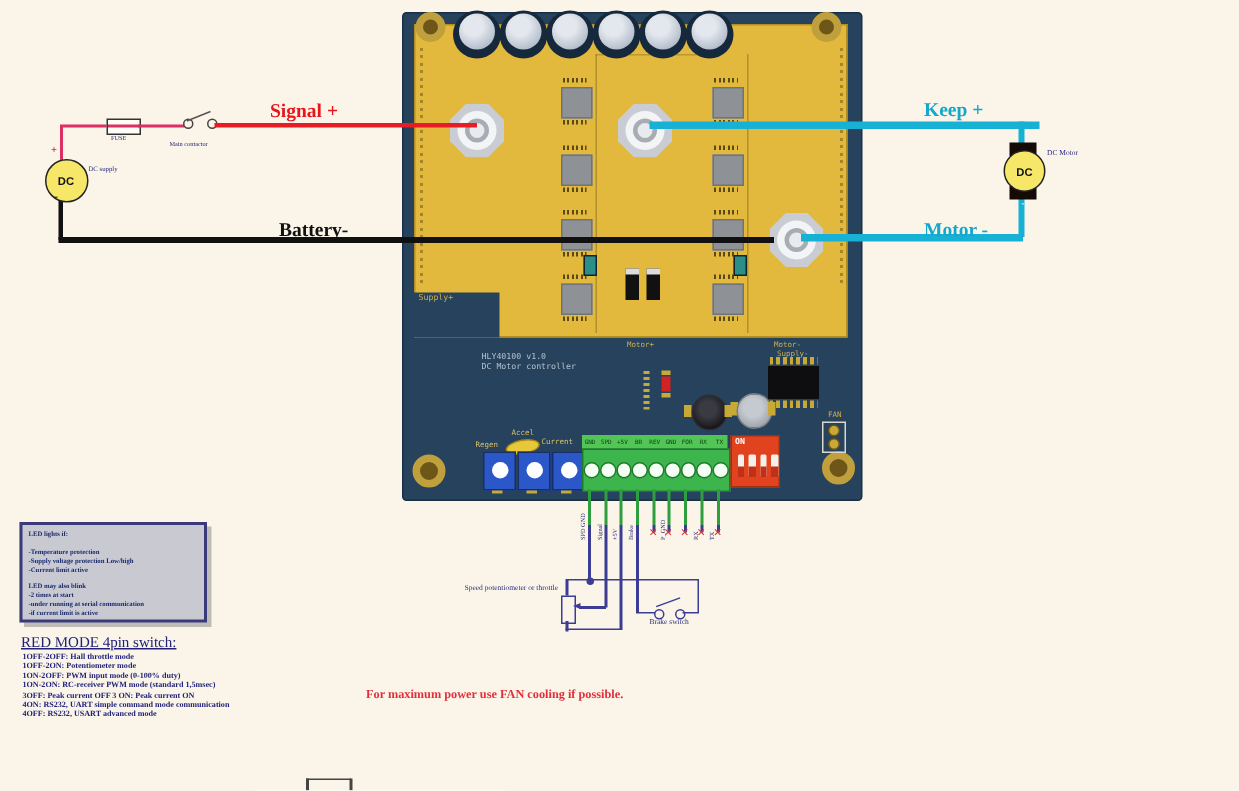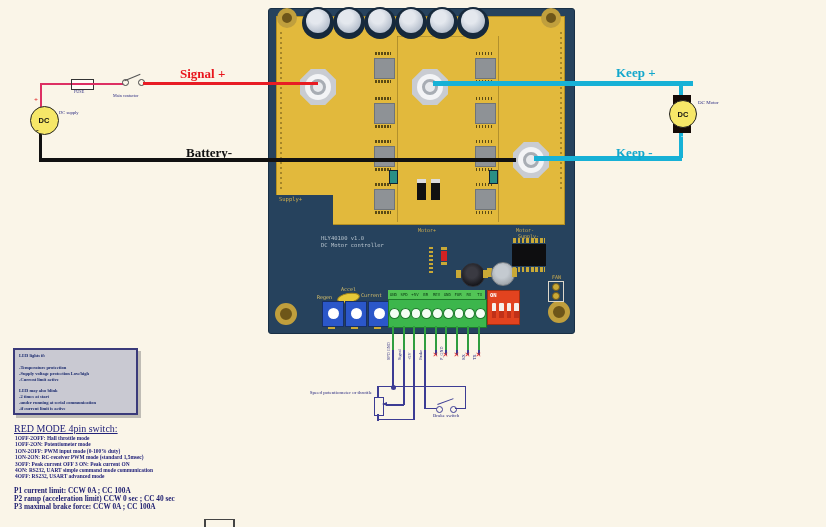--- a/index.html
+++ b/index.html
@@ -218,21 +218,21 @@
 
   <div class="wire" style="left:39px;top:131px;width:3px;height:29px;background:#111;"></div>
   <div class="wire" style="left:39px;top:157.5px;width:477px;height:4px;background:#111;z-index:30;"></div>
   <div class="lbl" style="left:186px;top:145px;font-size:13px;font-weight:bold;color:#111;z-index:40;">Battery-</div>
 
   <div class="wire" style="left:433px;top:81px;width:260px;height:4.5px;background:#17b1d6;z-index:30;"></div>
   <div class="wire" style="left:679px;top:81px;width:4px;height:16px;background:#17b1d6;z-index:30;"></div>
   <div class="wire" style="left:534px;top:156px;width:148px;height:4.5px;background:#17b1d6;z-index:30;"></div>
   <div class="wire" style="left:679px;top:132px;width:4px;height:26px;background:#17b1d6;z-index:30;"></div>
   <div class="lbl" style="left:616px;top:65px;font-size:13px;font-weight:bold;color:#12a7cc;z-index:40;">Keep +</div>
-  <div class="lbl" style="left:616px;top:145px;font-size:13px;font-weight:bold;color:#12a7cc;z-index:40;">Keep -</div>
+  <div class="lbl" style="left:616px;top:145px;font-size:13px;font-weight:bold;color:#12a7cc;z-index:40;">Motor -</div>
 
   <div class="abs" style="left:673px;top:95px;width:18px;height:9px;background:#140a06;z-index:31;text-align:center;">
     <span style="font-size:6px;color:#fff;line-height:9px;font-weight:bold;">+</span>
   </div>
   <div class="abs circle" style="left:669px;top:100px;width:26px;height:26px;background:#f6e768;border:1.5px solid #222;display:flex;align-items:center;justify-content:center;z-index:32;">
     <span style="font-size:7.5px;font-weight:bold;color:#111;font-family:'Liberation Sans',sans-serif;">DC</span>
   </div>
   <div class="abs" style="left:673px;top:124px;width:18px;height:9px;background:#140a06;z-index:31;text-align:center;">
     <span style="font-size:6px;color:#fff;line-height:8px;font-weight:bold;">-</span>
   </div>
@@ -306,26 +306,22 @@
   <div class="abs" style="left:14px;top:423px;font-size:10px;font-weight:normal;color:#22227a;text-decoration:underline;">RED MODE 4pin switch:</div>
   <div class="abs" style="left:15px;top:435px;">
     <div class="mode-line">1OFF-2OFF: Hall throttle mode</div>
     <div class="mode-line">1OFF-2ON: Potentiometer mode</div>
     <div class="mode-line">1ON-2OFF: PWM input mode (0-100% duty)</div>
     <div class="mode-line">1ON-2ON: RC-receiver PWM mode (standard 1,5msec)</div>
     <div class="mode-line">3OFF: Peak current OFF 3 ON: Peak current ON</div>
     <div class="mode-line">4ON: RS232, UART simple command mode communication</div>
     <div class="mode-line">4OFF: RS232, USART advanced mode</div>
   </div>
-  <div class="abs" style="left:14px;top:487px;">
-    <div class="p-line">P1 current limit: CCW 0A ; CC 100A</div>
-    <div class="p-line">P2 ramp (acceleration limit) CCW 0 sec ; CC 40 sec</div>
-    <div class="p-line">P3 maximal brake force: CCW 0A ; CC 100A</div>
-  </div>
 
   <div class="abs" style="left:244px;top:455px;">
+    <div class="warn-line">For maximum power use FAN cooling if possible.</div>
   </div>
 
   <div class="abs" style="left:204px;top:518.5px;width:30px;height:1.5px;background:#444;"></div>
   <div class="abs" style="left:204px;top:518.5px;width:1.5px;height:8px;background:#444;"></div>
   <div class="abs" style="left:233px;top:518.5px;width:1.5px;height:8px;background:#444;"></div>
 
 </div>
 
 </body></html>

